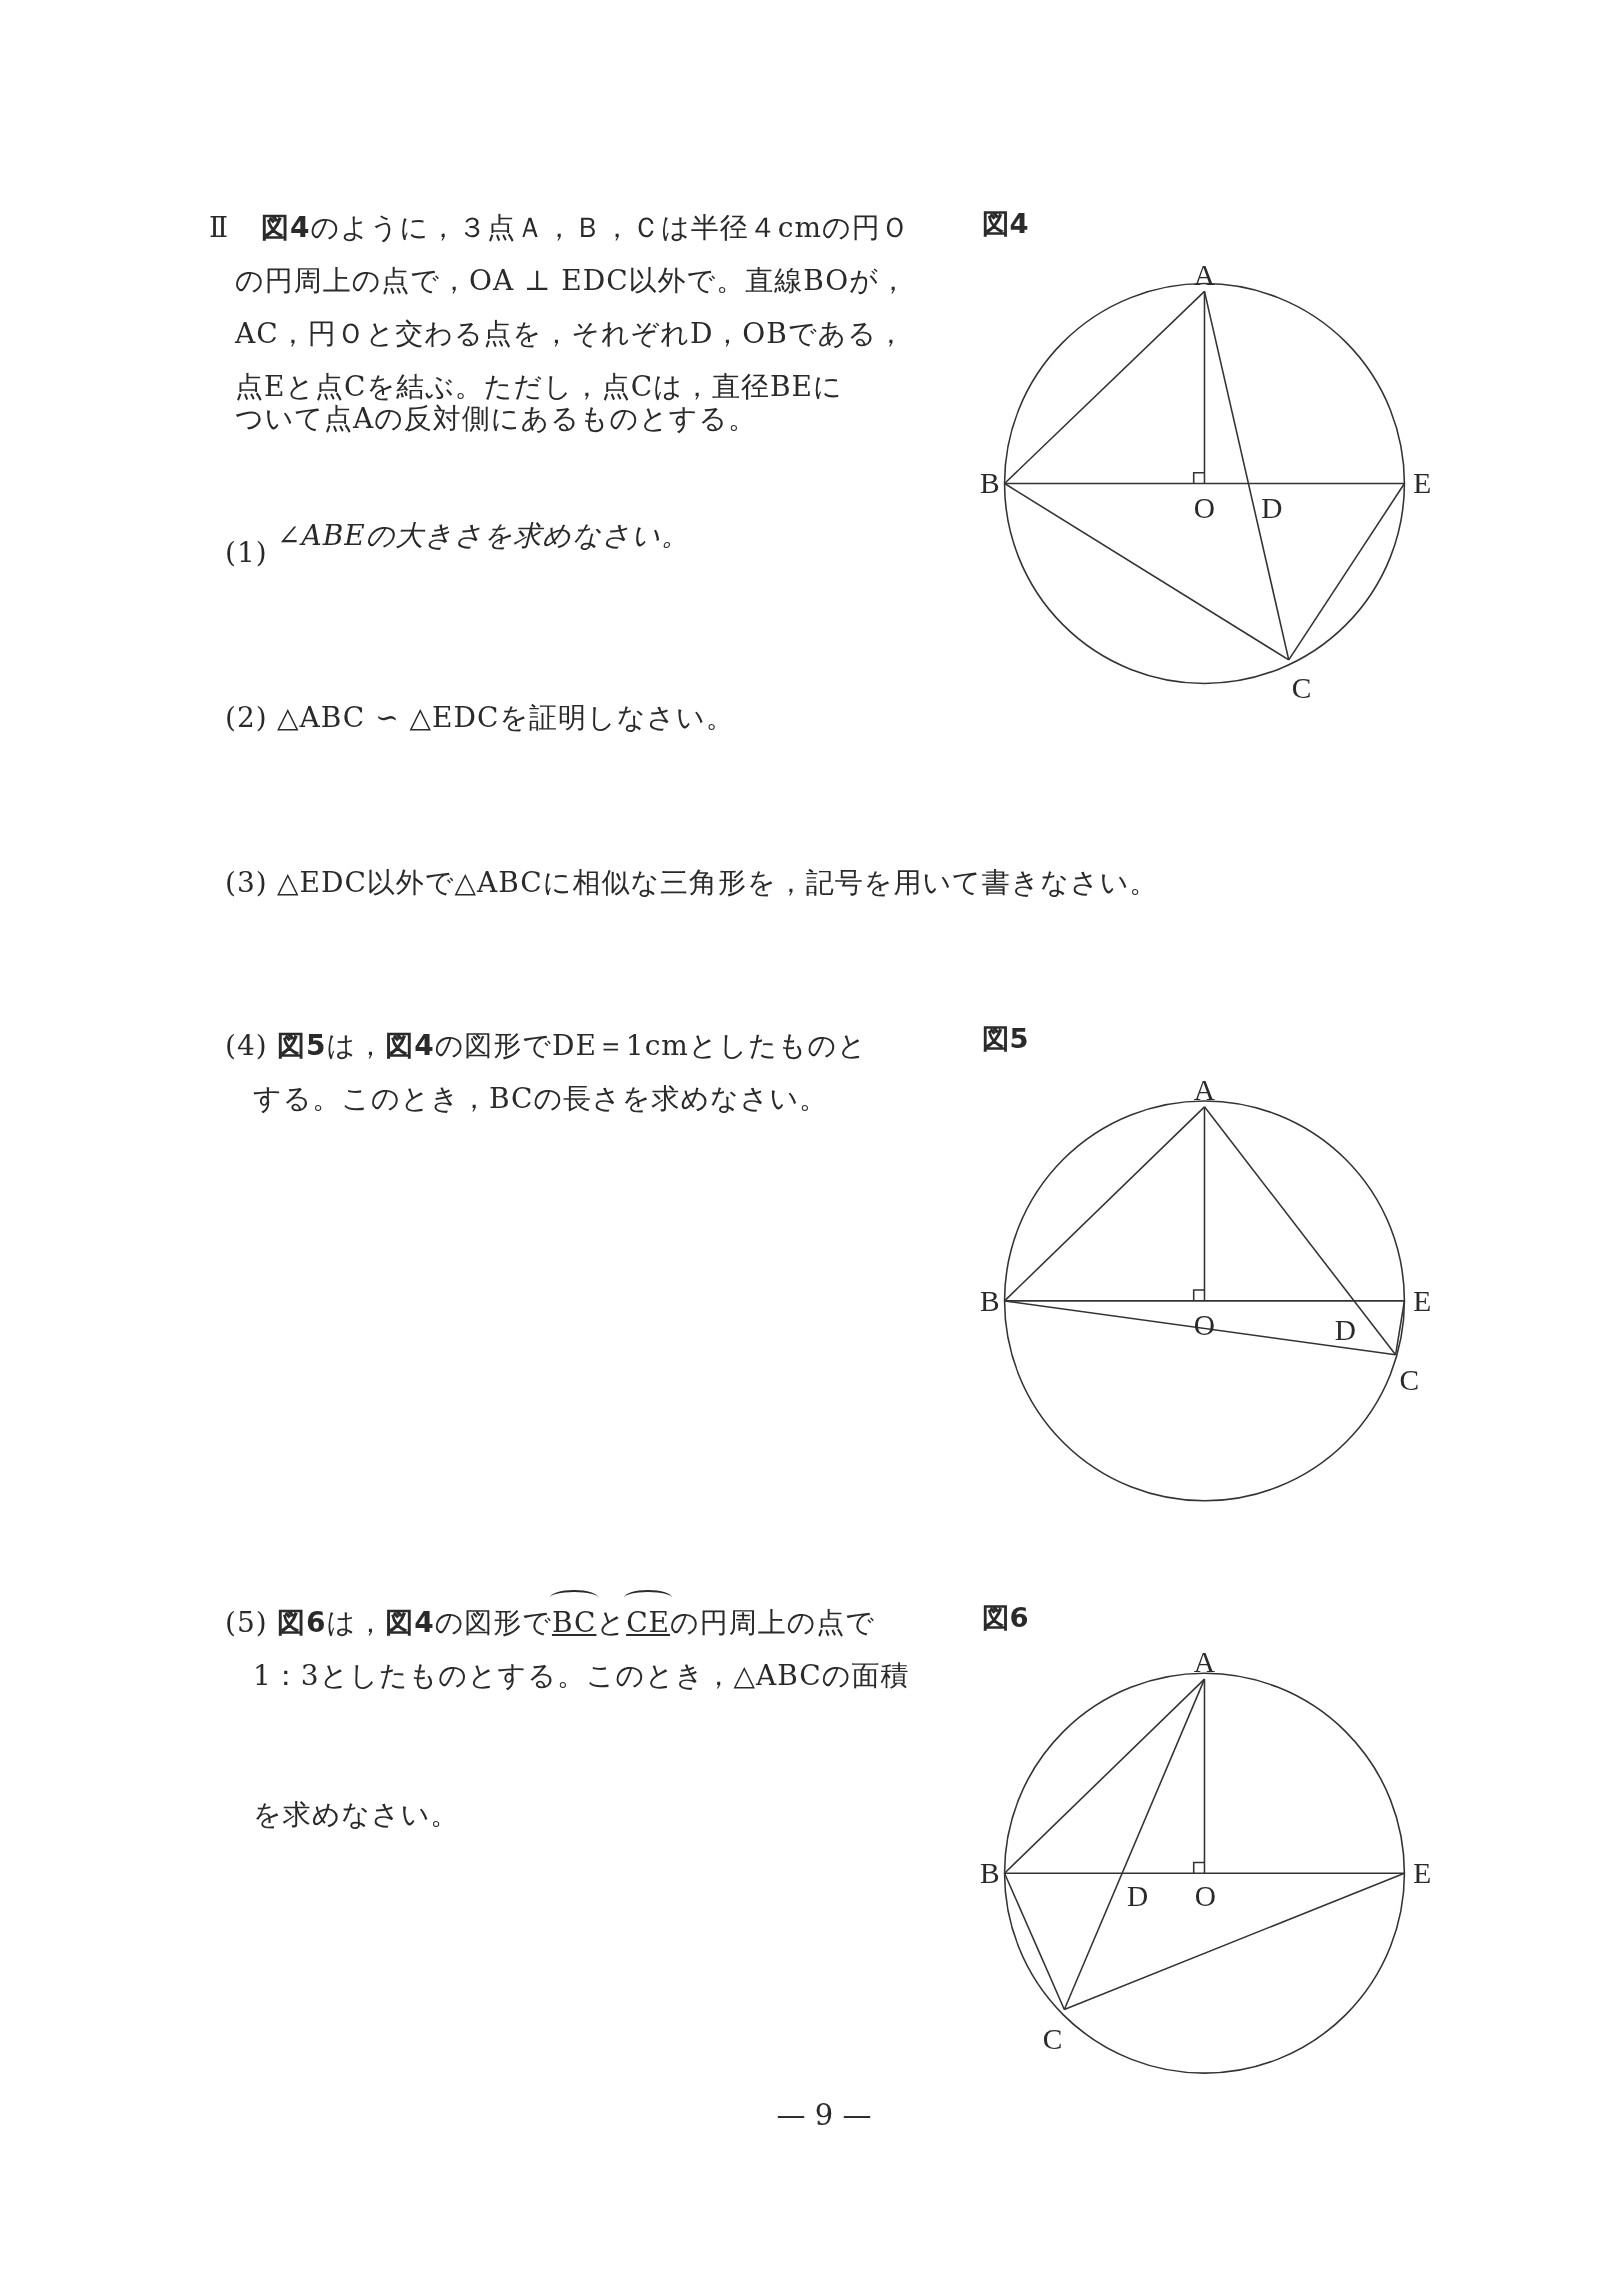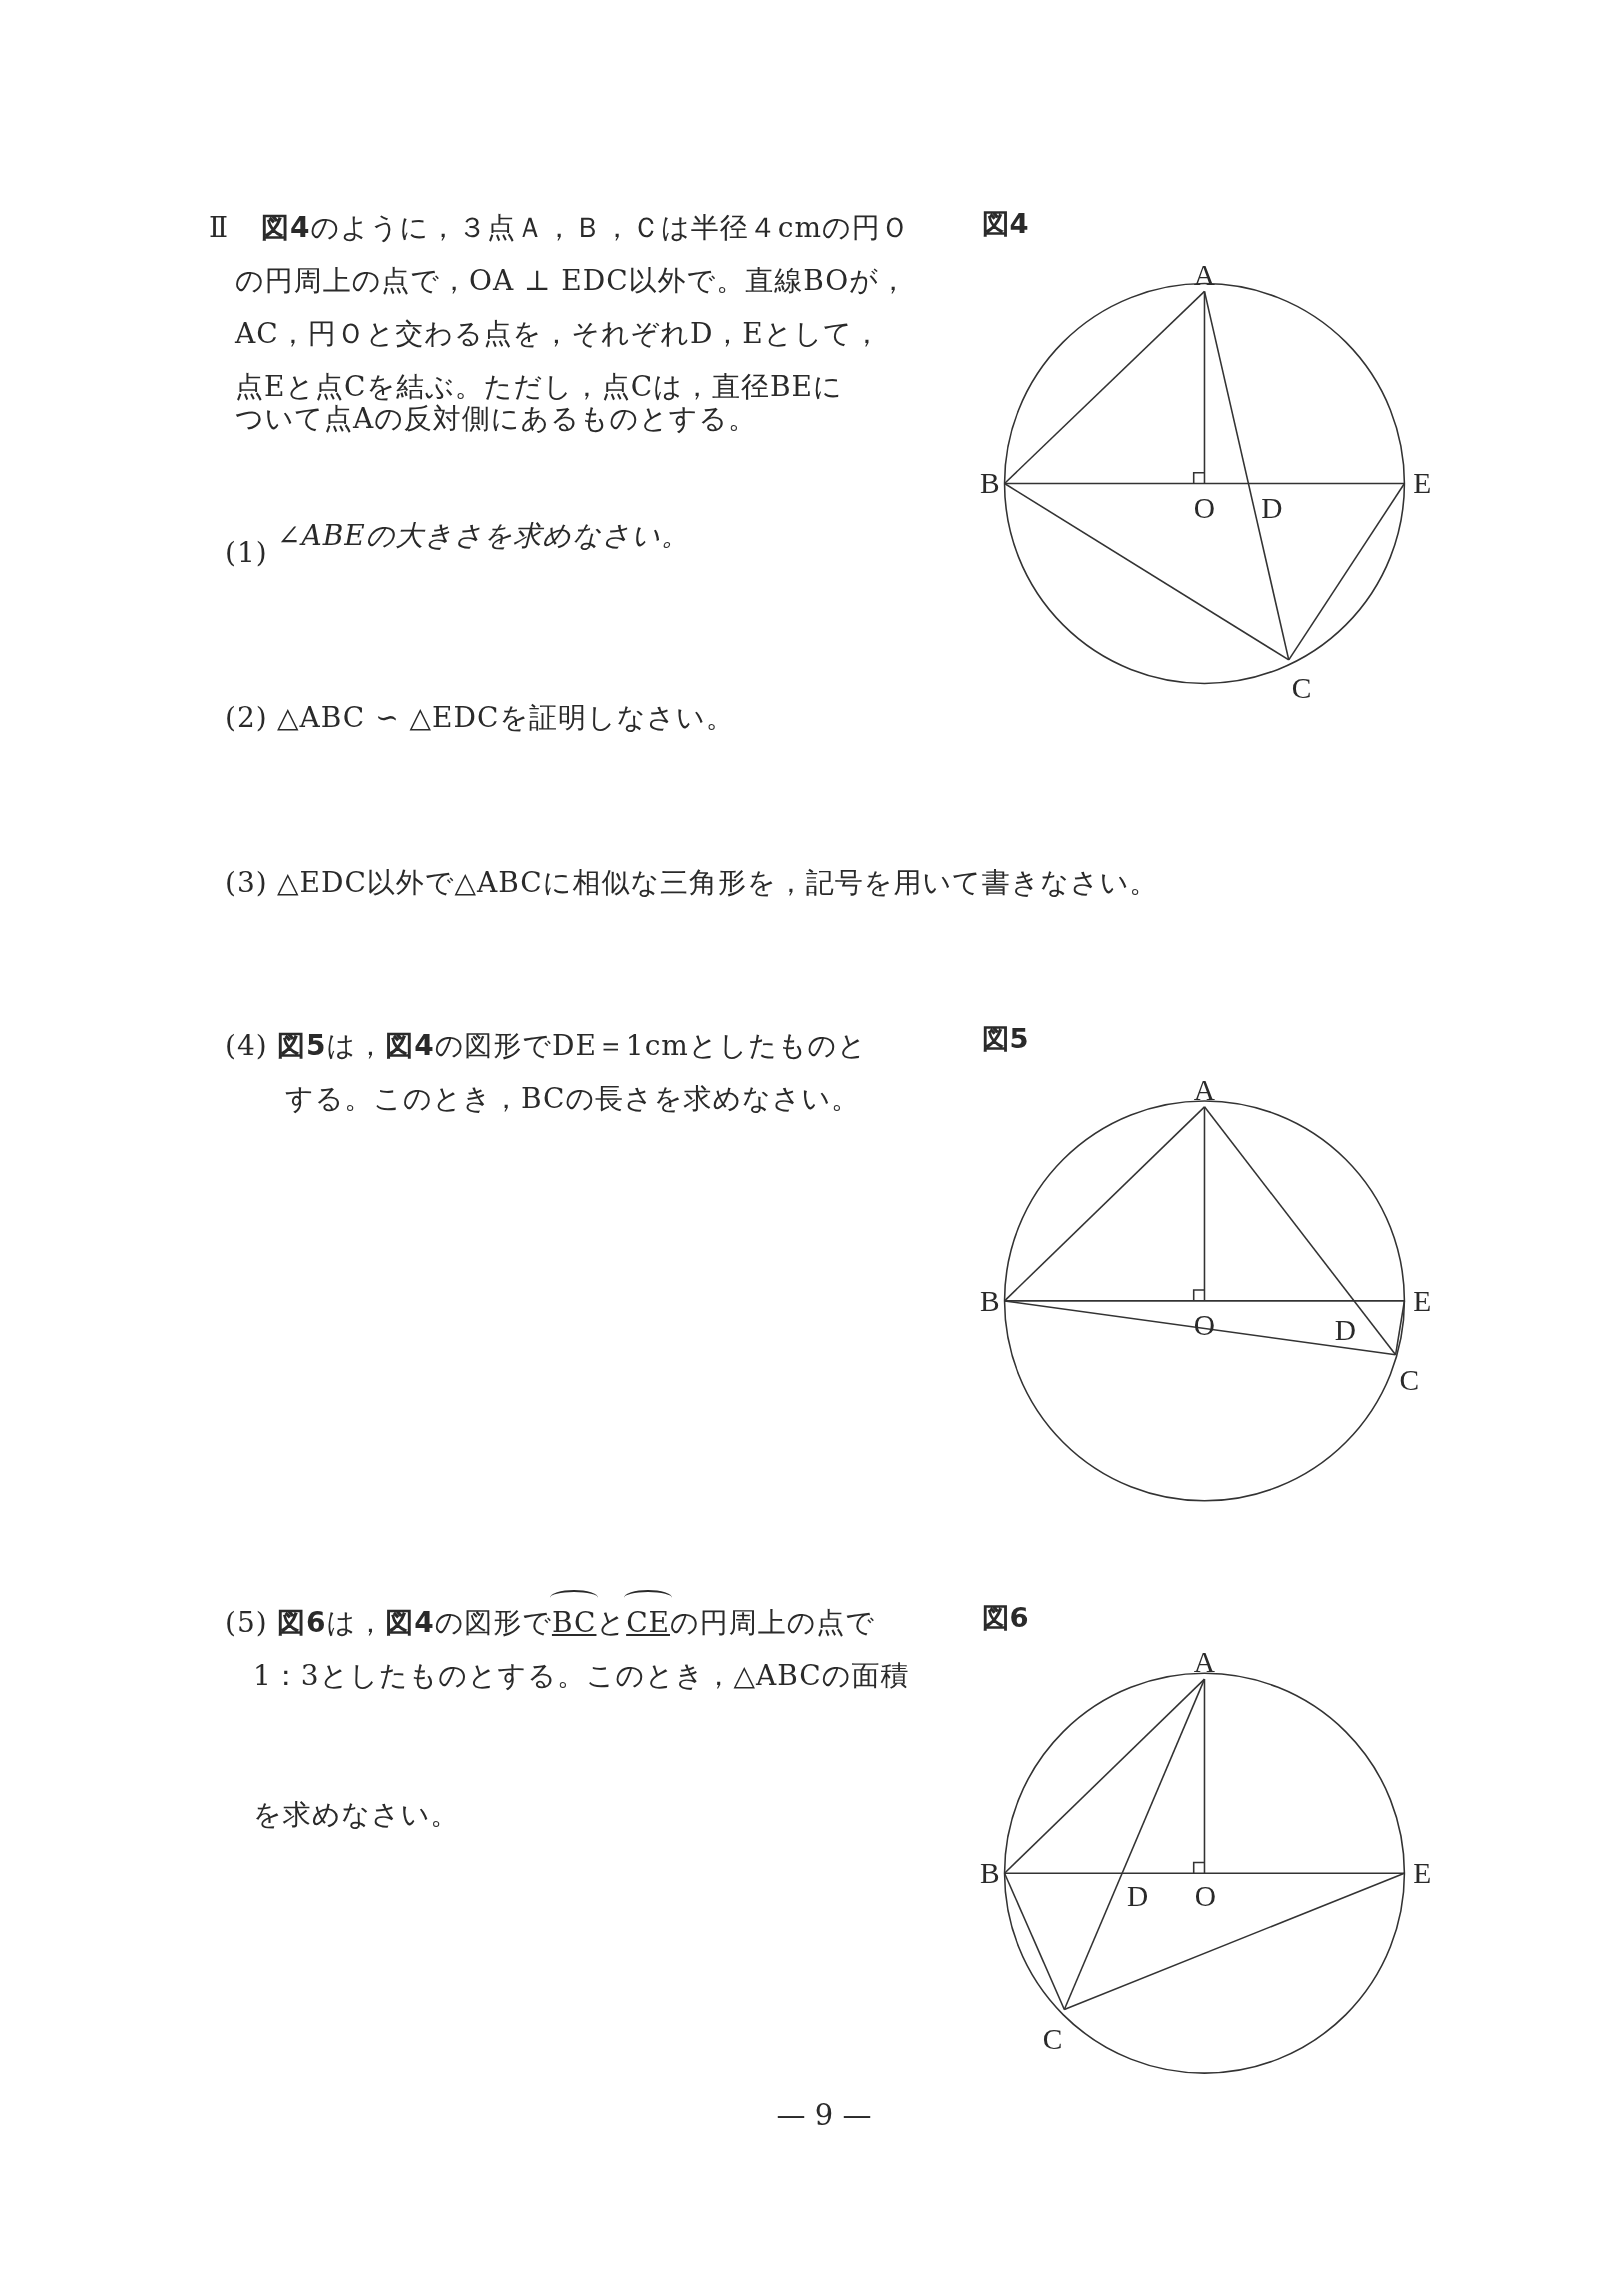--- a/index.html
+++ b/index.html
@@ -17,38 +17,38 @@
   .pageno { position: absolute; top: 2098px; left: 765px; width: 118px; text-align: center; font-size: 29px; }
 </style>
 </head>
 <body>
 
 <div class="txt" style="top:201px;left:209px;">Ⅱ</div>
 <div class="txt" style="top:201px;left:261px;text-align:center;">
   <span class="b">図4</span><span>のように，３点Ａ，Ｂ，Ｃは半径４cmの円Ｏ</span>
 </div>
 <div class="txt" style="top:254px;left:235px;">の円周上の点で，OA ⊥ EDC以外で。直線BOが，</div>
-<div class="txt" style="top:307px;left:235px;">AC，円Ｏと交わる点を，それぞれD，Eとして，</div>
+<div class="txt" style="top:307px;left:235px;">AC，円Ｏと交わる点を，それぞれD，OBである，</div>
 <div class="txt" style="top:360px;left:235px;">点Eと点Cを結ぶ。ただし，点Cは，直径BEに</div>
 <div class="txt" style="top:392px;left:235px;">ついて点Aの反対側にあるものとする。</div>
 
 <div class="txt" style="top:526px;left:225px;">(1)</div>
 <div class="txt" style="top:509px;left:277px;font-style:italic;">∠ABEの大きさを求めなさい。</div>
 
 <div class="txt" style="top:691px;left:225px;">(2)</div>
 <div class="txt" style="top:691px;left:277px;">△ABC ∽ △EDCを証明しなさい。</div>
 
 <div class="txt" style="top:856px;left:225px;">(3)</div>
 <div class="txt" style="top:856px;left:277px;">△EDC以外で△ABCに相似な三角形を，記号を用いて書きなさい。</div>
 
 <div class="txt" style="top:1019px;left:225px;">(4)</div>
 <div class="txt" style="top:1019px;left:277px;">
   <span class="b">図5</span><span>は，</span><span class="b">図4</span><span>の図形でDE＝1cmとしたものと</span>
 </div>
-<div class="txt" style="top:1072px;left:253px;margin-left:32px;">する。このとき，BCの長さを求めなさい。</div>
+<div class="txt" style="top:1072px;left:253px;">する。このとき，BCの長さを求めなさい。</div>
 
 <div class="txt" style="top:1596px;left:225px;">(5)</div>
 <div class="txt" style="top:1596px;left:277px;">
   <span class="b">図6</span><span>は，</span><span class="b">図4</span><span>の図形で</span><span class="arc">BC</span><span>と</span><span class="arc">CE</span><span>の円周上の点で</span>
 </div>
 <div class="txt" style="top:1649px;left:253px;">1：3としたものとする。このとき，△ABCの面積</div>
 <div class="txt" style="top:1788px;left:253px;">を求めなさい。</div>
 
 <div class="figlabel" style="top:206px;left:982px;">図4</div>
 <svg class="fig" style="left:0;top:0;" width="1621" height="2294" viewBox="0 0 1654 2340">

